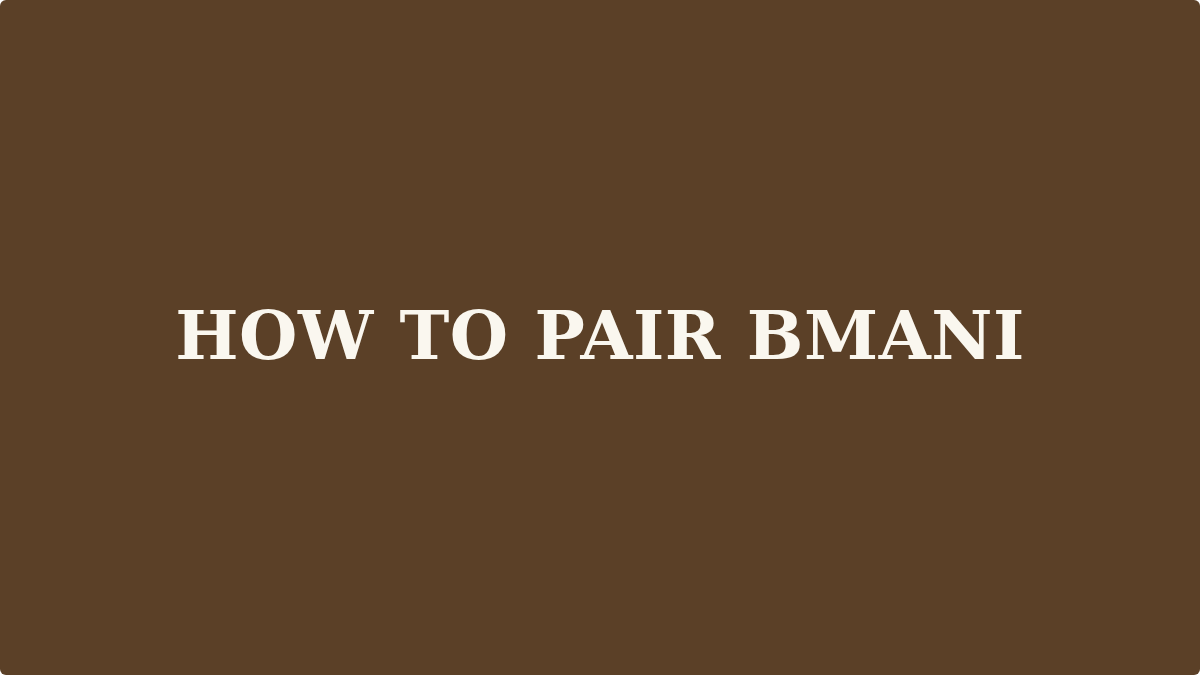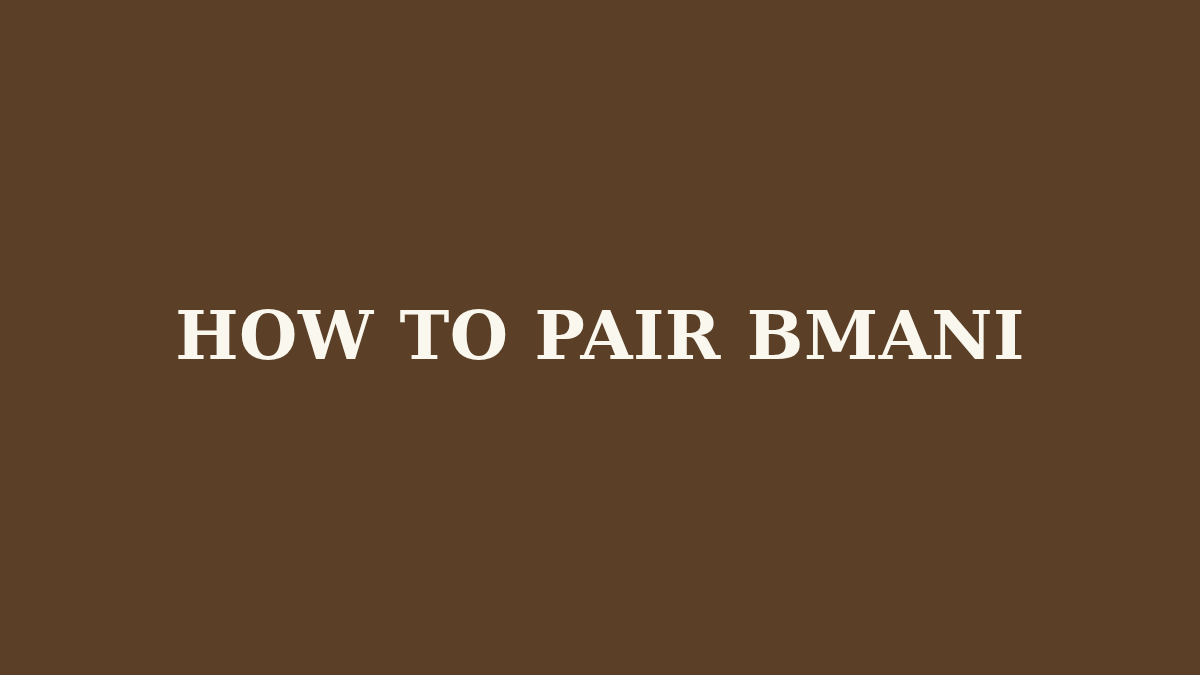--- a/index.html
+++ b/index.html
@@ -17,20 +17,21 @@
 
   .hero-canvas {
     position: relative;
     box-sizing: border-box;
     width: 1200px;
     height: 675px;
     background: #5B4027;
     display: flex;
     align-items: center;
     justify-content: center;
+    border-radius: 6px;
   }
 
   .title-block {
     width: 1000px;
     margin: 0;
     padding: 0;
     text-align: center;
     
     transform: translateY(-2px);
   }

